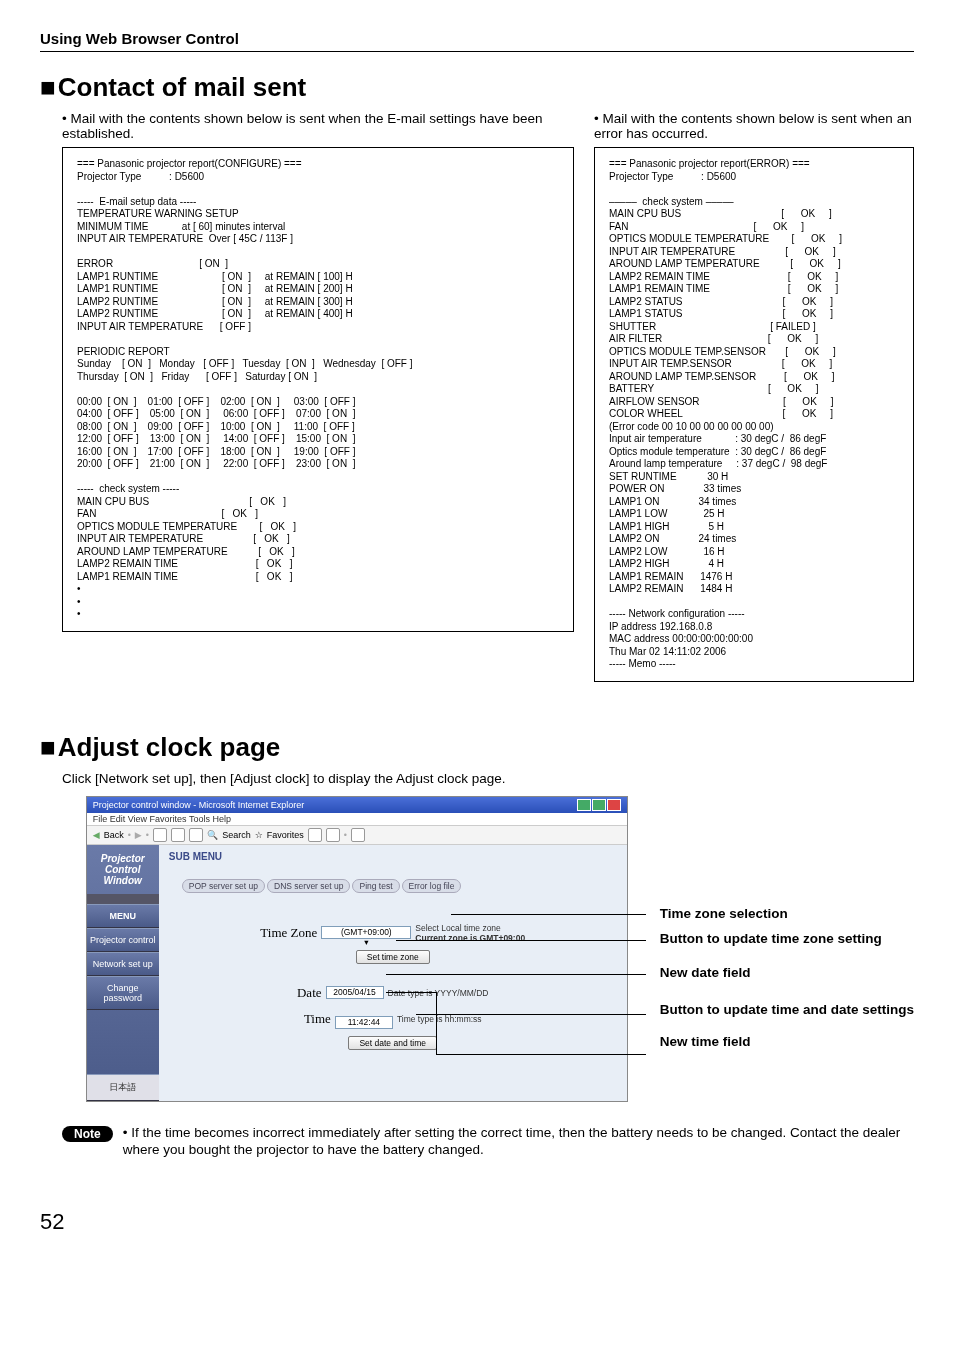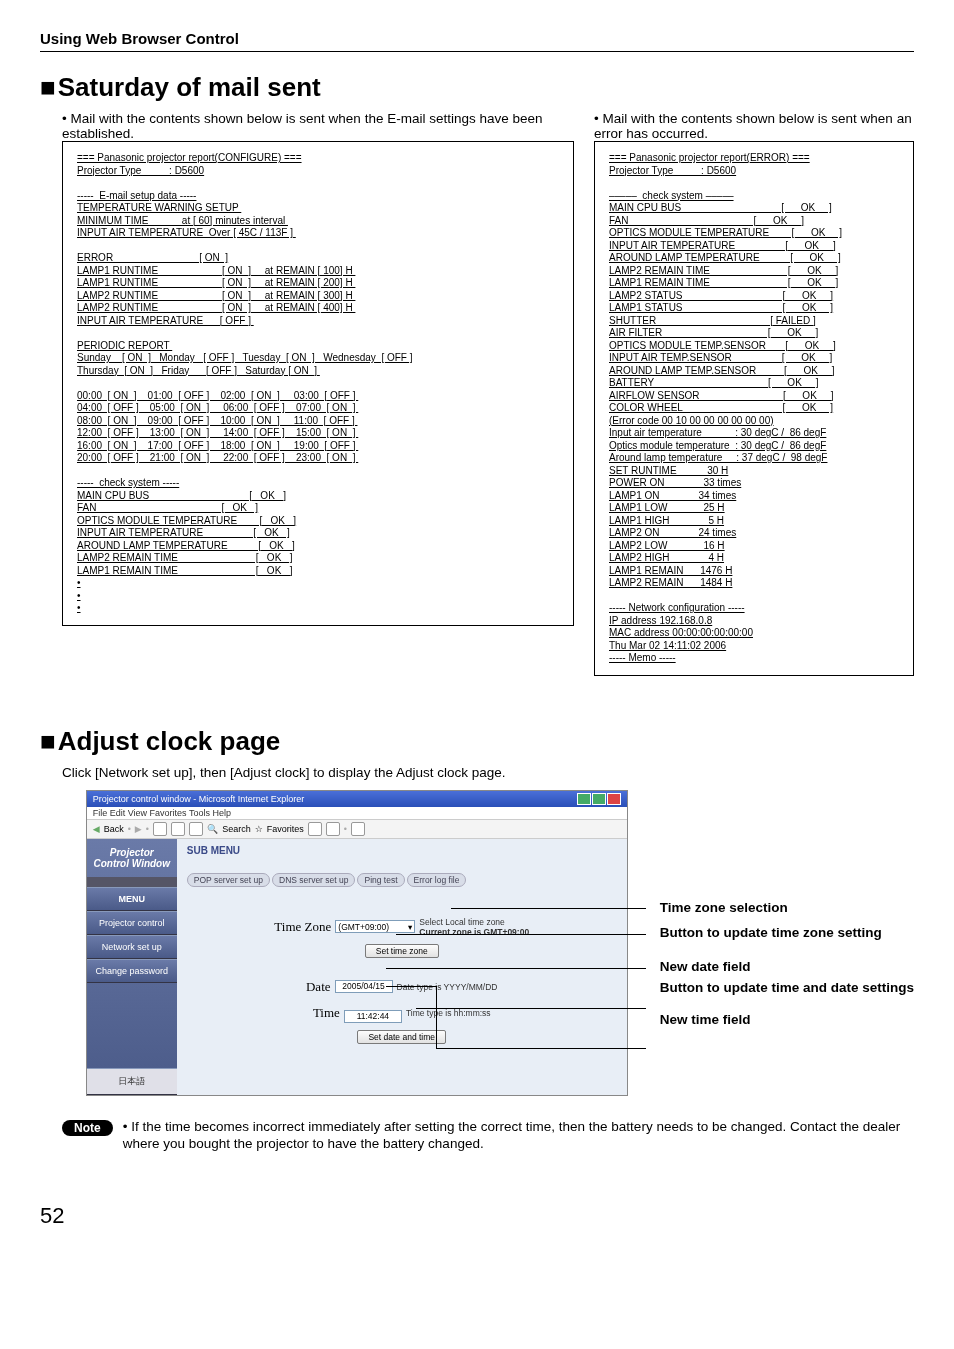--- a/index.html
+++ b/index.html
@@ -37,21 +37,21 @@
     padding-left: 22px;
     font-size: 13.5px;
   }
   .intro-right {
     width: 320px;
     font-size: 13.5px;
   }
   .columns {
     display: flex;
     gap: 20px;
-    text-decoration: underline;
+    margin-top: 6px;
   }
   .report-box {
     border: 1px solid #000;
     padding: 10px 14px;
     font-family: Arial, Helvetica, sans-serif;
     font-size: 10px;
     line-height: 1.25;
     white-space: pre;
   }
   .col-left {
@@ -95,21 +95,21 @@
     width: 12px;
     height: 12px;
     border: 1px solid #999;
     border-radius: 2px;
     background: #fff;
   }
   .ss-body {
     display: flex;
   }
   .ss-sidebar {
-    width: 90px;
+    width: 72px;
     background: linear-gradient(#6a7aa8, #4a5a88);
     display: flex;
     flex-direction: column;
   }
   .ss-side-header {
     color: #fff;
     font-weight: bold;
     font-style: italic;
     font-size: 10px;
     padding: 8px 4px;
@@ -139,20 +139,21 @@
     color: #3a4a88;
     font-weight: bold;
     font-size: 10px;
     margin-bottom: 17px;
   }
   .tab-row {
     display: flex;
     gap: 2px;
     flex-wrap: wrap;
     margin-bottom: 8px;
+    margin-left: 13px;
   }
   .tab {
     background: #d8dde8;
     border: 1px solid #aab;
     border-radius: 9px;
     padding: 1px 6px;
     font-size: 8.5px;
     color: #445;
   }
   .tab.active {
@@ -249,21 +250,21 @@
     position: absolute;
     left: 40px;
     font-size: 22px;
   }
 </style>
 </head>
 <body>
 
 <div class="section-title">Using Web Browser Control</div>
 
-<h1><span class="square">■</span><span>Saturday of mail sent</span></h1>
+<h1><span class="square">■</span><span>Contact of mail sent</span></h1>
 
 <div class="intro-row">
   <div class="intro-left">• Mail with the contents shown below is sent when the E-mail settings have been established.</div>
   <div class="intro-right">• Mail with the contents shown below is sent when an error has occurred.</div>
 </div>
 
 <div class="columns">
   <div class="col-left">
     <div class="report-box">=== Panasonic projector report(CONFIGURE) ===
 Projector Type          : D5600
@@ -403,21 +404,21 @@
             <div class="tab">DNS server set up</div>
             <div class="tab">Ping test</div>
             <div class="tab">Error log file</div>
           </div>
 
           <div style="height:18px;"></div>
 
           <div class="center-block">
             <div class="field-row">
               <span class="field-label">Time Zone</span>
-              <span class="field-input dd" style="width:80px; display:inline-flex; align-items:center; justify-content:space-between;">
+              <span class="field-input dd" style="width:90px; display:inline-flex; align-items:center; justify-content:space-between;flex-direction:column;">
                 <span>(GMT+09:00)</span>
                   <span>▾</span>
               </span>
               <span style="display:inline-block; text-align:left;">
                 <div class="field-caption">Select Local time zone</div>
                 <div class="field-caption" style="font-weight:bold;">Current zone is GMT+09:00</div>
               </span>
             </div>
             <br>
             <span class="ss-button">Set time zone</span>
@@ -448,21 +449,21 @@
     <div class="annot-line" style="top:218px; left:330px; width:230px;"></div>
     <div class="annot-line" style="top:196px; left:300px; width:50px;"></div>
     <div style="position:absolute; top:196px; left:350px; width:0; height:62px; border-left:0.5px solid #000;"></div>
     <div class="annot-line" style="top:258px; left:350px; width:210px;"></div>
   </div>
 
   <div class="annot-labels">
     <div style="margin-top:6px;">Time zone selection</div>
     <div style="margin-top:10px;">Button to update time zone setting</div>
     <div style="margin-top:18px;">New date field</div>
-    <div style="margin-top:6px;">Button to update time and date settings</div>
+    <div style="margin-top:22px;">Button to update time and date settings</div>
     <div style="margin-top:16px;">New time field</div>
   </div>
 </div>
 
 <div class="note-row">
   <div class="note-pill">Note</div>
   <div class="note-text">• If the time becomes incorrect immediately after setting the correct time, then the battery needs to be changed. Contact the dealer where you bought the projector to have the battery changed.</div>
 </div>
 
 <div style="height:50px;"></div>

